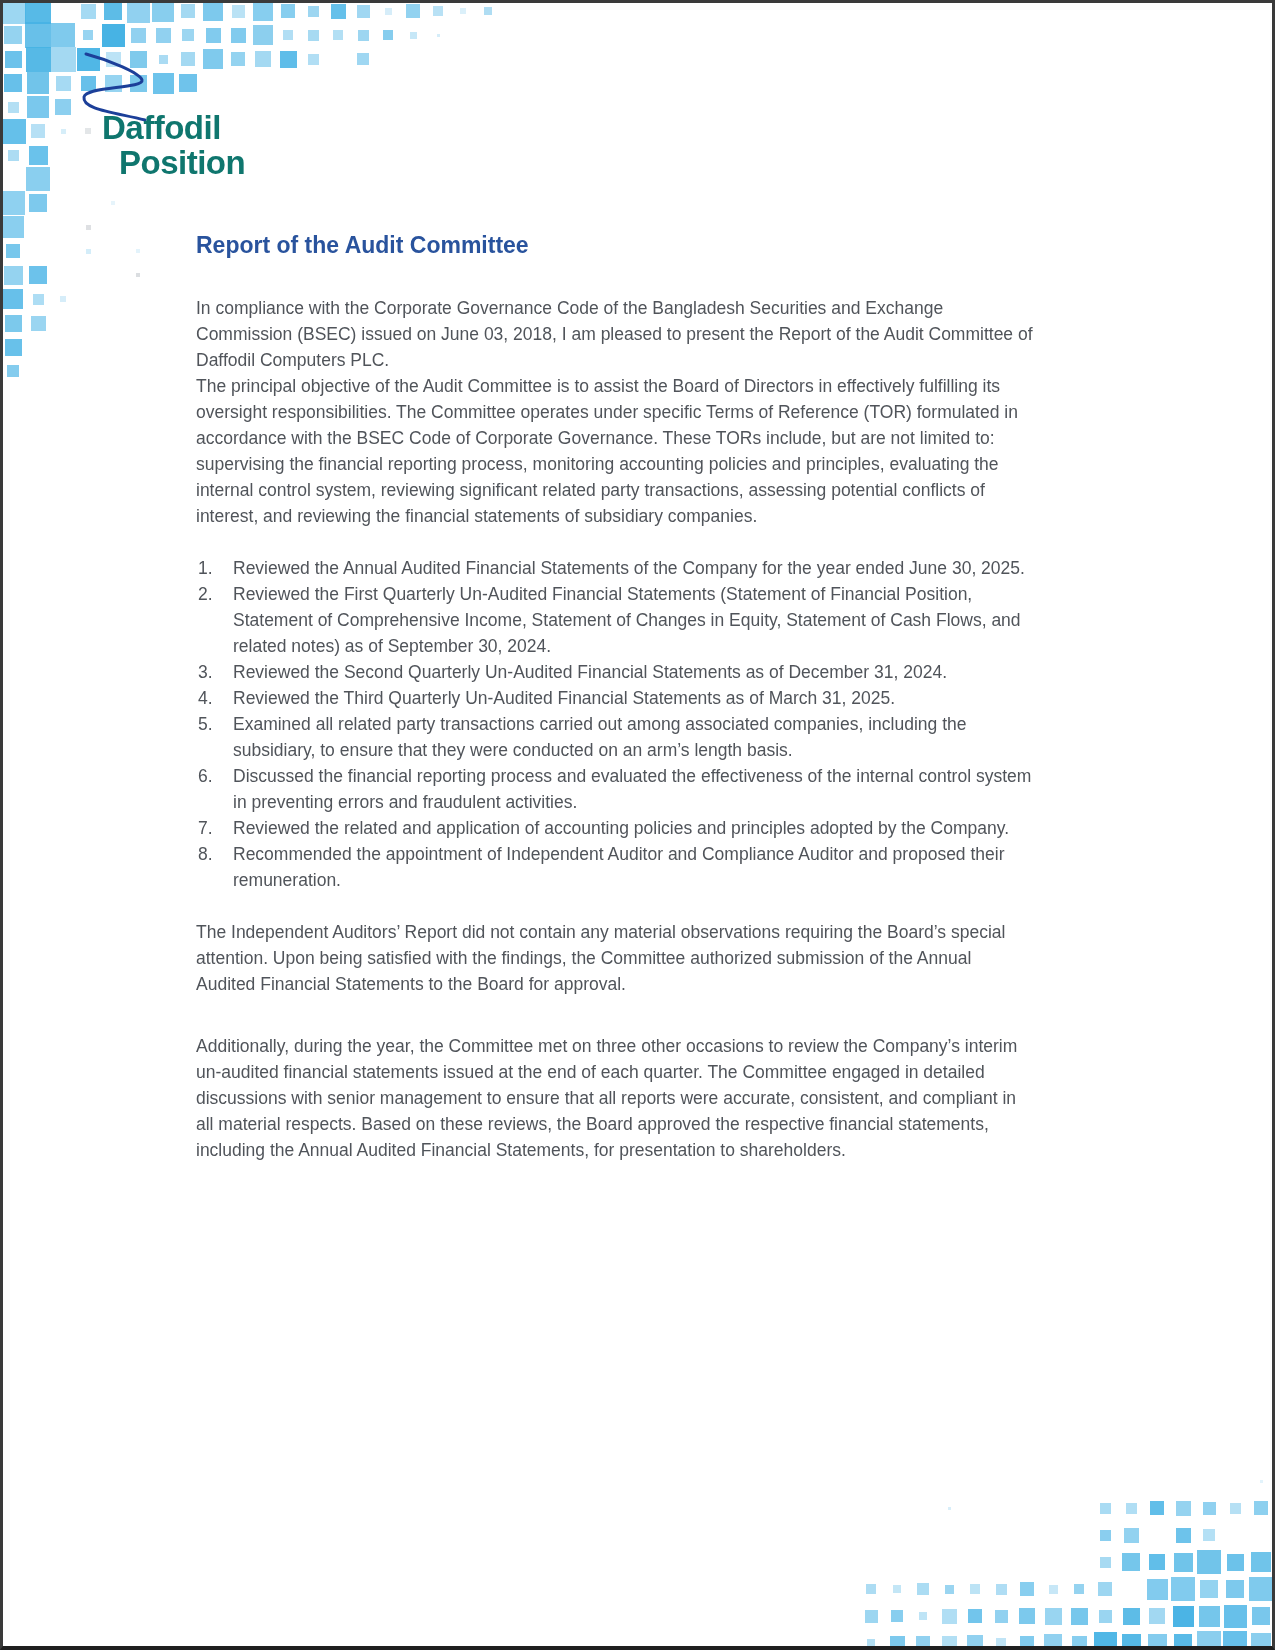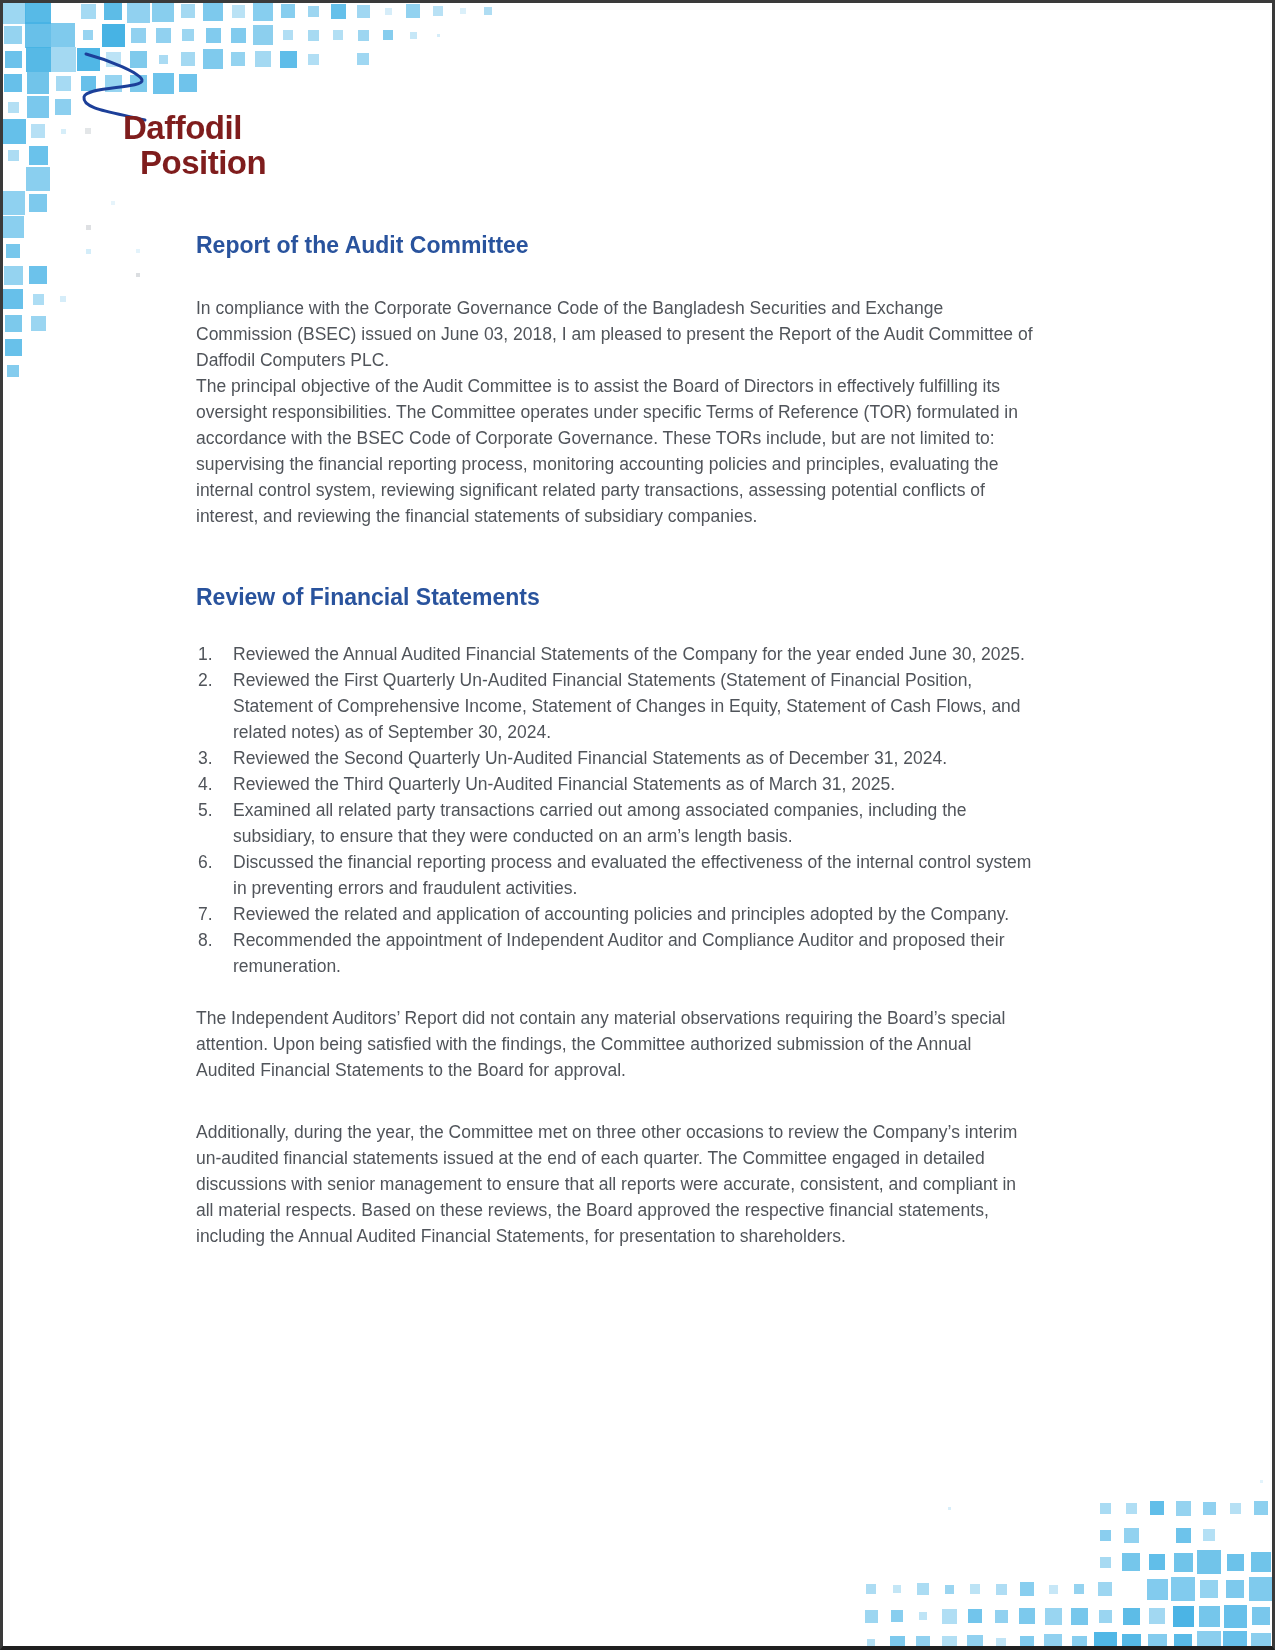--- a/index.html
+++ b/index.html
@@ -10,21 +10,21 @@
     background:#ffffff;
     border:3px solid #3a3a3a;
     border-bottom:4px solid #1f1f1f;
     overflow:hidden;
     font-family:"Liberation Sans", sans-serif;
   }
   .mosaic{position:absolute;inset:0;overflow:hidden;pointer-events:none;}
   .mosaic .sq{position:absolute;}
 
   
-  .logo{position:absolute;left:120px;top:108px;color:#7f1d1d;line-height:1;}
+  .logo{position:absolute;left:99px;top:108px;color:#0f766e;line-height:1;}
   .logo .l1{font-size:33px;font-weight:700;letter-spacing:-0.5px;}
   .logo .l2{font-size:33px;font-weight:700;letter-spacing:-0.5px;margin-left:17px;margin-top:2px;}
   .swoosh{position:absolute;left:74px;top:46px;}
 
   
   .content{
     position:absolute;left:193px;top:228px;width:838px;
     color:#50545A;font-size:17.5px;line-height:26px;
   }
   .content h1,.content h2{
@@ -228,21 +228,20 @@
   <div class="logo">
     <div class="l1">Daffodil</div>
     <div class="l2">Position</div>
   </div>
 
   <main class="content">
     <h1>Report of the Audit Committee</h1>
     <p class="tight">In compliance with the Corporate Governance Code of the Bangladesh Securities and Exchange Commission (BSEC) issued on June 03, 2018, I am pleased to present the Report of the Audit Committee of Daffodil Computers PLC.</p>
     <p>The principal objective of the Audit Committee is to assist the Board of Directors in effectively fulfilling its oversight responsibilities. The Committee operates under specific Terms of Reference (TOR) formulated in accordance with the BSEC Code of Corporate Governance. These TORs include, but are not limited to: supervising the financial reporting process, monitoring accounting policies and principles, evaluating the internal control system, reviewing significant related party transactions, assessing potential conflicts of interest, and reviewing the financial statements of subsidiary companies.</p>
 
-    <h2>Review of Financial Statements</h2>
     <ol>
       <li><span>Reviewed the Annual Audited Financial Statements of the Company for the year ended June 30, 2025.</span></li>
       <li><span>Reviewed the First Quarterly Un-Audited Financial Statements (Statement of Financial Position, Statement of Comprehensive Income, Statement of Changes in Equity, Statement of Cash Flows, and related notes) as of September 30, 2024.</span></li>
       <li><span>Reviewed the Second Quarterly Un-Audited Financial Statements as of December 31, 2024.</span></li>
       <li><span>Reviewed the Third Quarterly Un-Audited Financial Statements as of March 31, 2025.</span></li>
       <li><span>Examined all related party transactions carried out among associated companies, including the subsidiary, to ensure that they were conducted on an arm’s length basis.</span></li>
       <li><span>Discussed the financial reporting process and evaluated the effectiveness of the internal control system in preventing errors and fraudulent activities.</span></li>
       <li><span>Reviewed the related and application of accounting policies and principles adopted by the Company.</span></li>
       <li><span>Recommended the appointment of Independent Auditor and Compliance Auditor and proposed their remuneration.</span></li>
     </ol>

